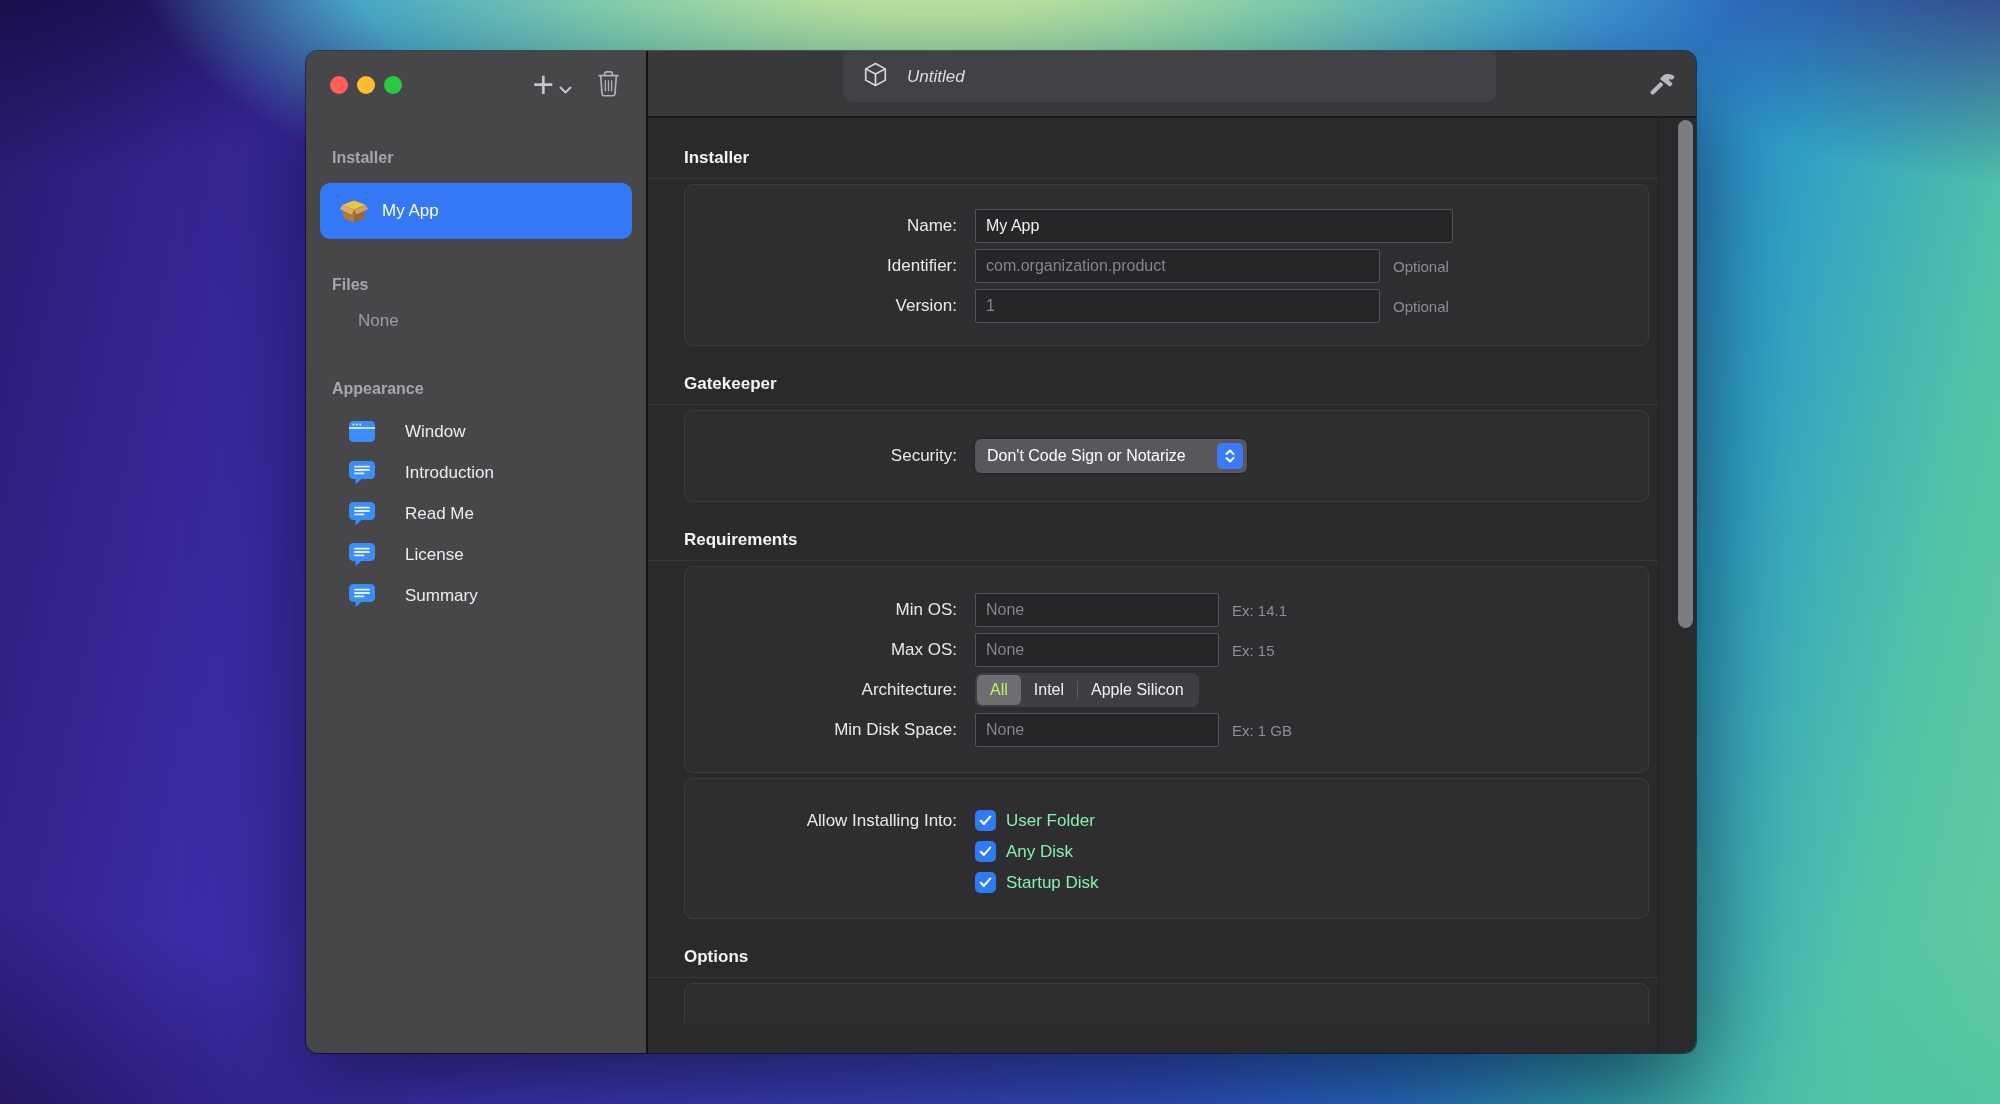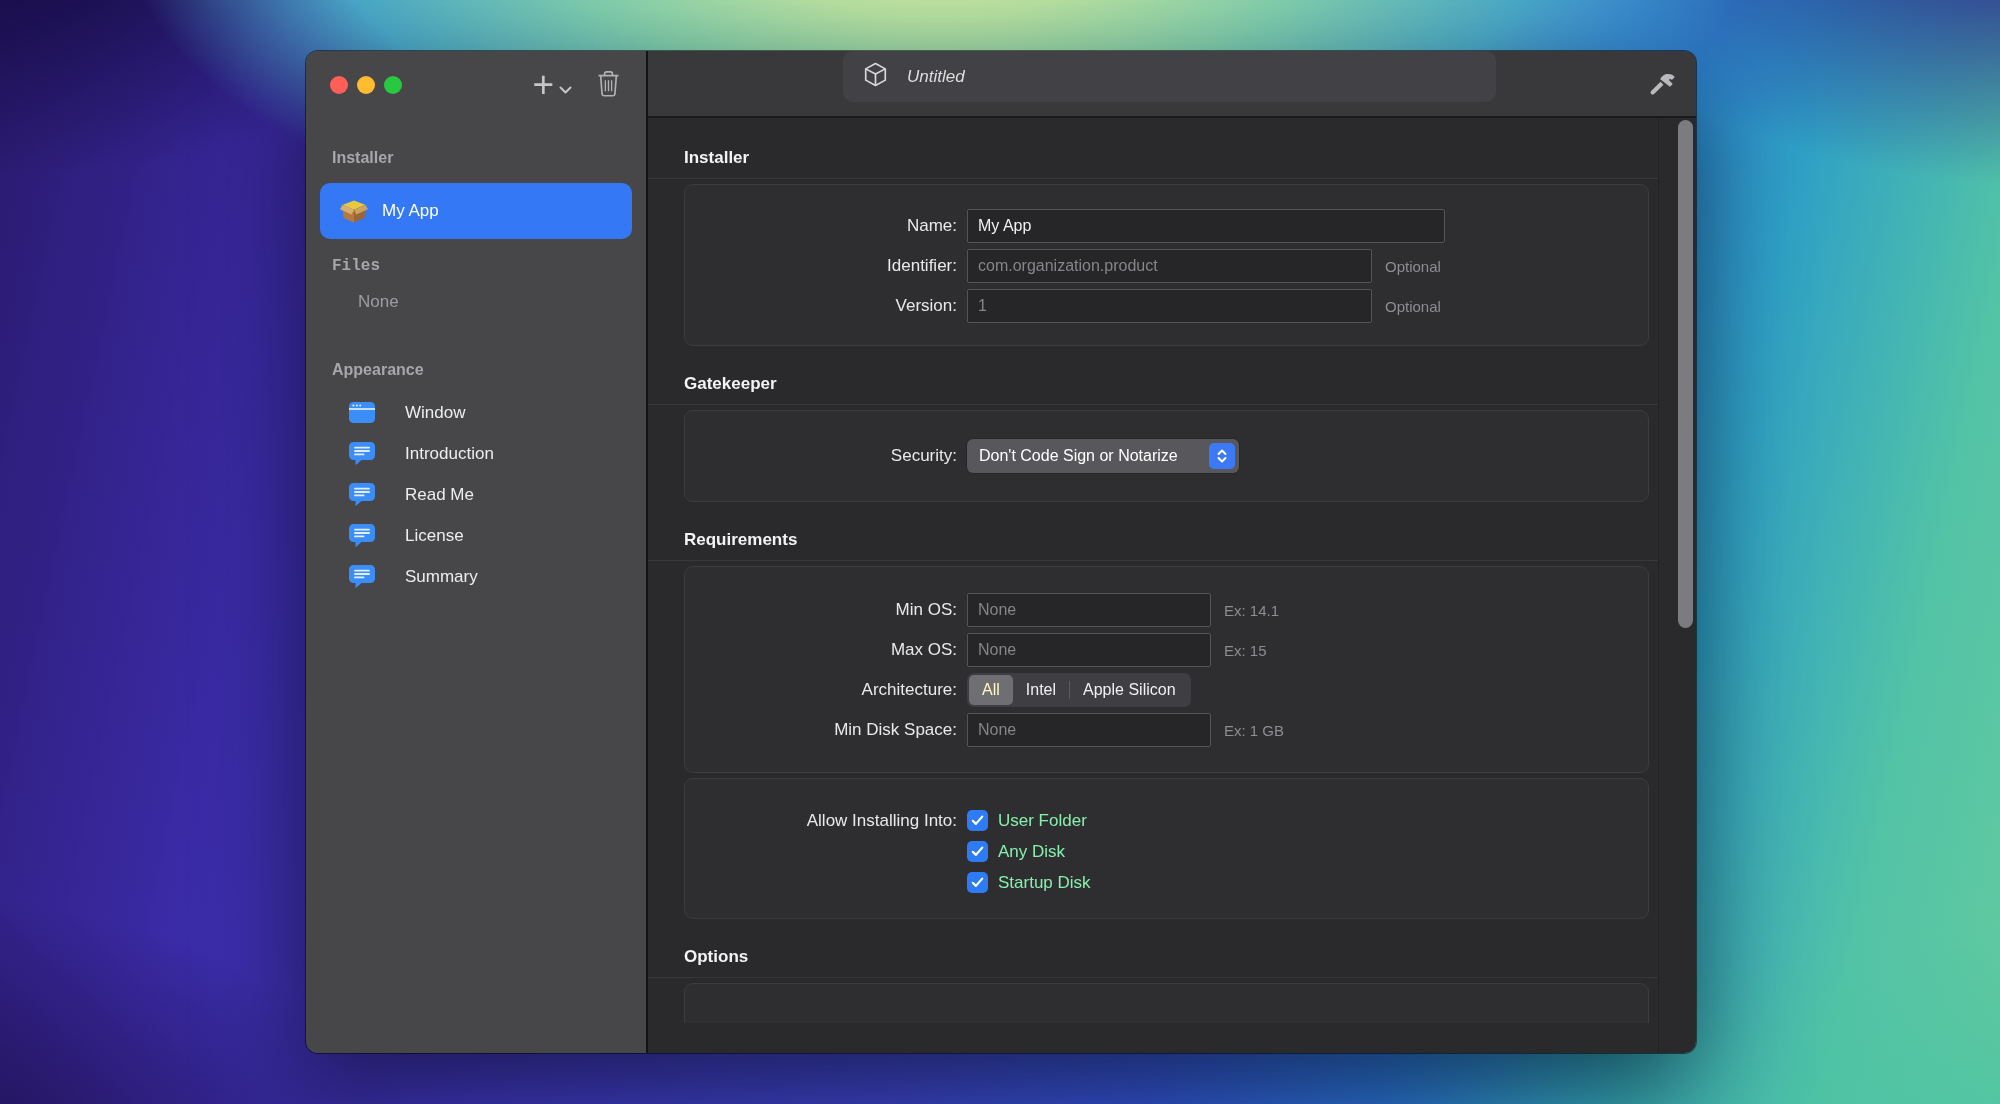--- a/index.html
+++ b/index.html
@@ -33,21 +33,21 @@
   .traffic{ display:flex; gap:9px; }
   .tl{ width:18px; height:18px; border-radius:50%; }
   .tl.red{ background:#ff5f57; } .tl.yellow{ background:#febc2e; } .tl.green{ background:#28c840; }
   .sb-actions{ margin-left:auto; display:flex; align-items:center; gap:24px; }
   .icon-btn{ background:none; border:none; display:flex; align-items:center; cursor:default; }
   .plus-glyph{ font-size:37px; line-height:28px; font-weight:300; color:#c6c6ca; }
   .chev-glyph{ margin-left:5px; margin-top:10px; }
 
   nav{ padding-top:30px; }
   .sb-header{ font-size:16px; font-weight:600; color:#a6a6ab; padding-left:26px; height:20px; line-height:20px; }
-  .sb-header.files{ margin-top:17px;font-family:Liberation Mono, monospace; }
+  .sb-header.files{ margin-top:36px; }
   .sb-header.appearance{ margin-top:46px; margin-bottom:12px; }
   .sb-selected-item{ margin:15px 14px 0; height:56px; border-radius:10px; background:#3478f6;
     display:flex; align-items:center; gap:14px; padding-left:20px; }
   .sb-selected-item .label{ font-size:17px; color:#ffffff; }
   .sb-none{ margin-top:16px; padding-left:52px; font-size:17px; color:#9c9ca1; height:22px; }
   .sb-item{ height:41px; display:flex; align-items:center; gap:29px; padding-left:42px; }
   .sb-item .label{ font-size:17px; color:#ecedef; }
   .sb-icon{ width:28px; flex:none; display:flex; justify-content:center; }
 
   
@@ -68,42 +68,42 @@
     padding:28px 0 10px 36px; border-bottom:1px solid #38383b; margin-right:38px; }
   .section-header.first{ padding-top:30px; }
 
   .card{ margin:5px 47px 0 36px; background:#2e2e31; border:1px solid #3d3d40; border-radius:9px; }
   .card.installer{ padding:21px 0 19px; }
   .card.gatekeeper{ padding:27px 0; }
   .card.requirements{ padding:23px 0 22px; }
   .card.destination{ padding:26px 0 20px; }
   .card.options-card{ height:40px; border-radius:9px 9px 0 0; border-bottom:none; }
 
-  .frow{ display:grid; grid-template-columns:272px 1fr; column-gap:10px; align-items:center; height:40px; }
+  .frow{ display:grid; grid-template-columns:272px 1fr; column-gap:18px; align-items:center; height:40px; }
   .frow.short{ height:36px; }
   .frow.cb{ height:31px; }
   .flabel{ text-align:right; font-size:17px; color:#e9e9eb; }
   .fwrap{ display:flex; align-items:center; }
   input.txt{ height:34px; background:#262628; border:1px solid #545458; border-radius:2px;
     color:#f1f1f3; font-size:16px; font-family:inherit; padding:0 10px; outline:none; }
   input.txt::placeholder{ color:#85858a; }
   .w-lg{ width:478px; } .w-md{ width:405px; } .w-sm{ width:244px; }
   .note{ margin-left:13px; font-size:15px; color:#8d8d92; }
 
   .popup{ width:272px; height:34px; background:#58585c; border-radius:6px;
     display:flex; align-items:center; padding:0 4px 0 12px; box-shadow:0 0 0 .5px rgba(0,0,0,.35); }
   .popup .val{ font-size:16px; color:#ffffff; white-space:nowrap; }
   .popup-chev{ margin-left:auto; width:26px; height:26px; border-radius:5px; background:#3b79f7;
     display:flex; align-items:center; justify-content:center; }
 
   .seg{ display:flex; align-items:center; height:34px; background:#3f3f43; border-radius:7px;
     padding:2px; width:max-content; }
   .seg .opt{ font-size:16px; color:#f0f0f2; padding:0 13px; height:30px;
     display:flex; align-items:center; border-radius:5px; }
-  .seg .opt.selected{ background:#6e6e73; color:#fef9c3; }
+  .seg .opt.selected{ background:#6e6e73; color:#bef264; }
   .seg .sep{ width:1px; height:18px; background:#5b5b60; }
 
   .cbox{ width:21px; height:21px; border-radius:5px; background:#2e7bf6;
     display:flex; align-items:center; justify-content:center; margin-right:10px; flex:none; }
   .cblabel{ font-size:17px; color:#86efac; }
 </style>
 </head>
 <body>
 
 <div class="desktop">

